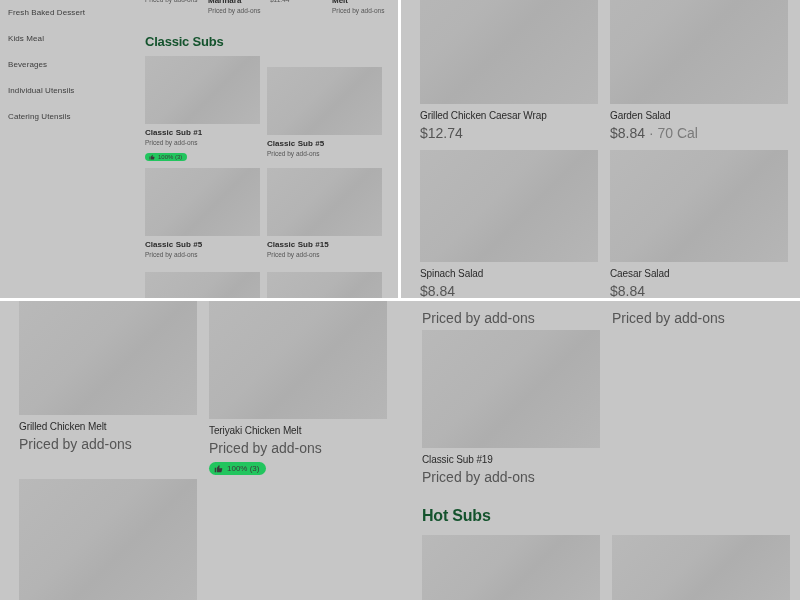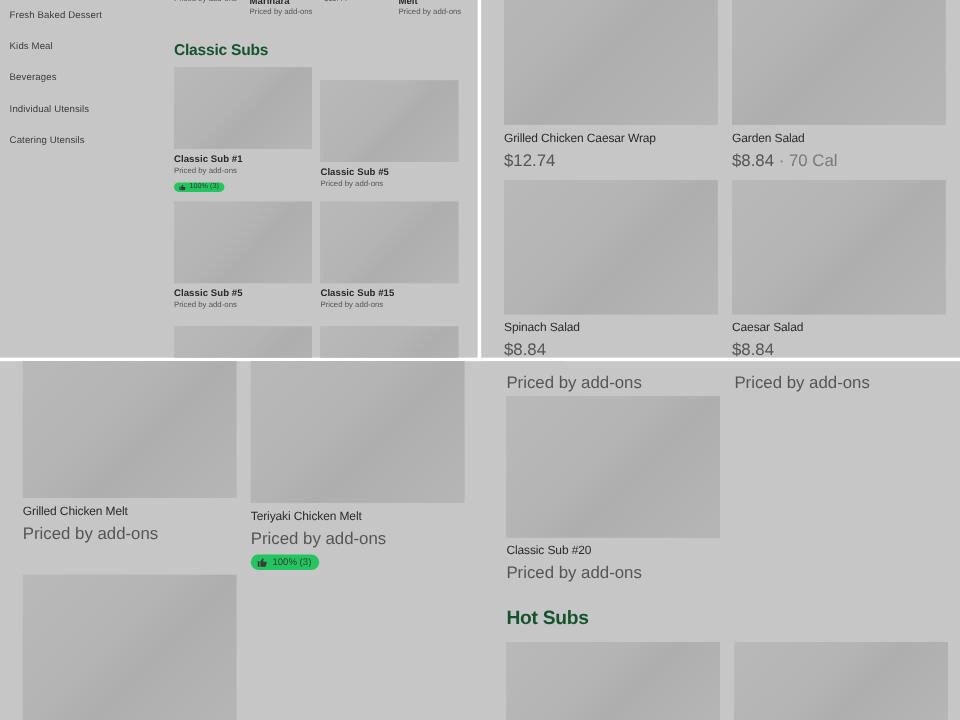--- a/index.html
+++ b/index.html
@@ -209,21 +209,21 @@
   </div>
 
   <div class="quad" id="q-br">
     <div class="inner">
 
       <div class="c-sub lg" style="position:absolute;left:21px;top:5px;">Priced by add-ons</div>
       <div class="c-sub lg" style="position:absolute;left:211px;top:5px;">Priced by add-ons</div>
 
       <div class="card" style="left:21px;top:29px;">
         <span class="thumb" style="width:178px;height:118px;"></span>
-        <div class="c-name lg">Classic Sub #20</div>
+        <div class="c-name lg">Classic Sub #19</div>
         <div class="c-sub lg">Priced by add-ons</div>
       </div>
 
       <div class="sec-head big" style="position:absolute;left:21px;top:206px;">Hot Subs</div>
 
       <div class="card" style="left:21px;top:234px;">
         <span class="thumb" style="width:178px;height:70px;"></span>
       </div>
       <div class="card" style="left:211px;top:234px;">
         <span class="thumb" style="width:178px;height:70px;"></span>

